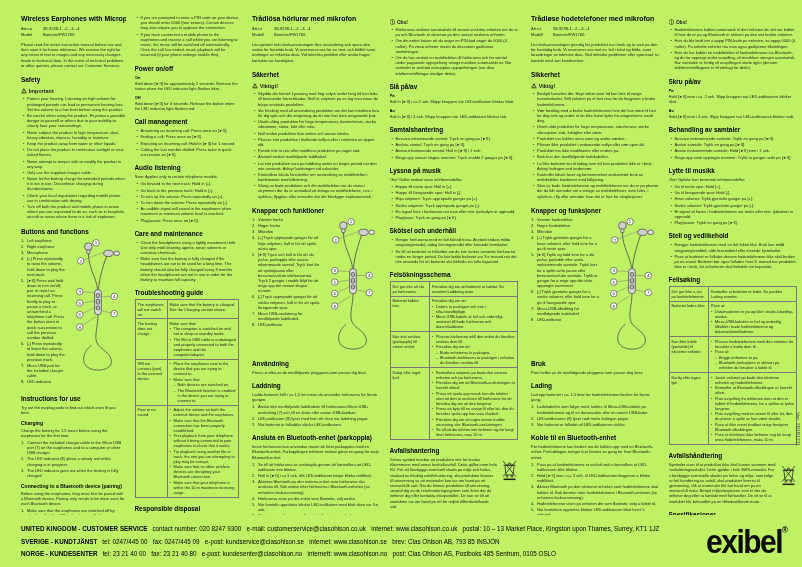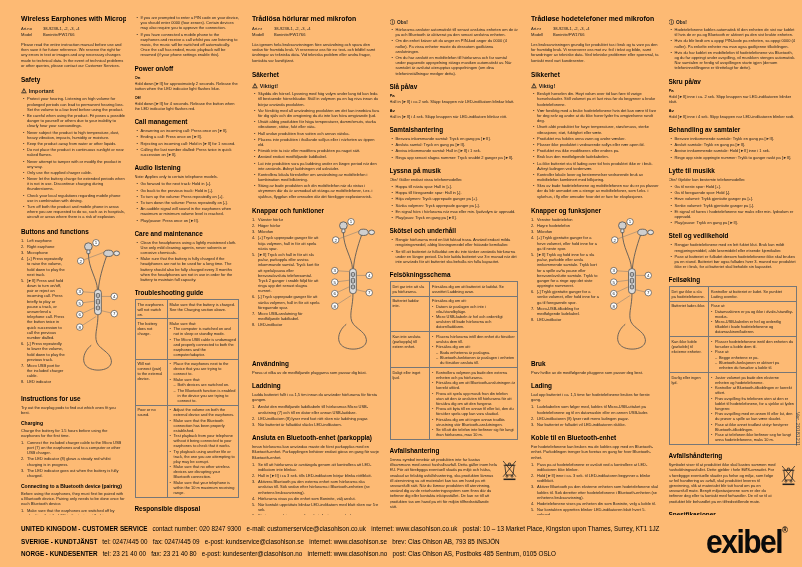--- a/index.html
+++ b/index.html
@@ -1,16 +1,16 @@
 <!DOCTYPE html>
 <html><head>
 <meta charset="utf-8">
 <style>
   html,body{margin:0;padding:0;background:#e9e9e9;}
-  .page{width:802px;height:567px;background:#fdba74;position:relative;overflow:hidden;
+  .page{width:802px;height:567px;background:#bef264;position:relative;overflow:hidden;
         font-family:"Liberation Sans",sans-serif;color:#1d1d1d;margin:0 auto;}
   .content{position:absolute;left:21px;top:15px;display:flex;gap:13px;}
   .lang-section{display:flex;gap:9px;}
   .lang-section:nth-child(1){width:218px;}
   .lang-section:nth-child(2){width:266px;}
   .lang-section:nth-child(3){width:266px;}
   .col{flex:1 1 0;max-height:500px;overflow:hidden;min-width:0;}
   .title{font-size:6.9px;font-weight:bold;white-space:nowrap;margin:0 0 4px;color:#000;}
   .artrow{display:flex;font-size:4.1px;margin-bottom:1px;}
   .artrow .lbl{width:22px;flex:0 0 22px;}

